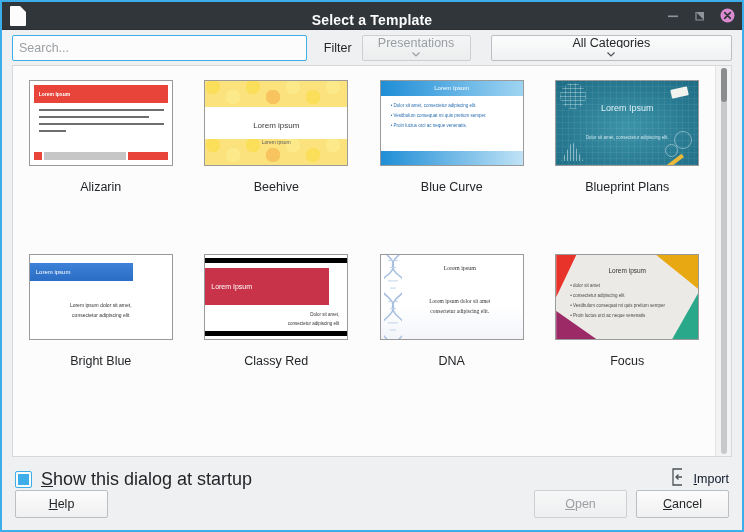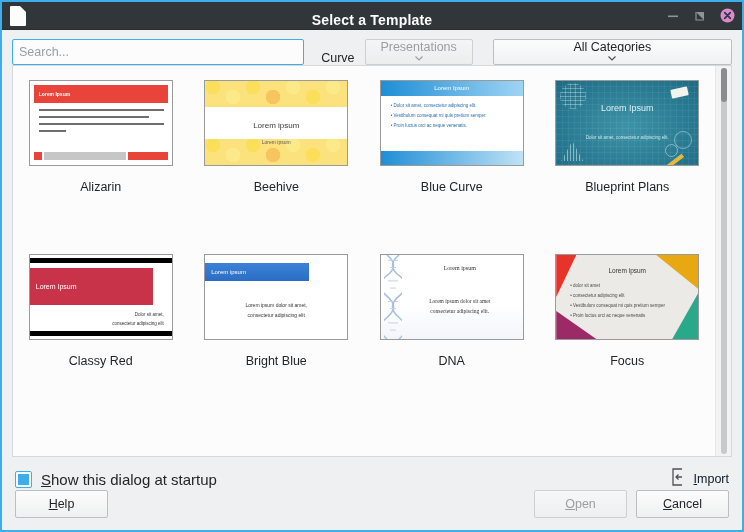--- a/index.html
+++ b/index.html
@@ -70,21 +70,21 @@
     display: flex; align-items: center; justify-content: center;
     cursor: pointer;
   }
   .wbtn svg { display: block; }
 
   
   .toolbar {
     height: 35px;
     flex: 0 0 35px;
     display: flex;
-    align-items: flex-end;
+    align-items: center;
     padding: 0 10px;
     gap: 0;
     background: #eff0f1;
   }
   .search-input {
     width: 298px;
     height: 26px;
     border: 1px solid #3daee9;
     border-radius: 2px;
     background: #fcfcfc;
@@ -327,21 +327,21 @@
   .cbox {
     width: 17px; height: 17px;
     border: 1px solid #3daee9;
     background: #fcfcfc;
     border-radius: 2px;
     display: flex; align-items: center; justify-content: center;
     cursor: pointer;
     flex: 0 0 17px;
   }
   .cbox-inner { width: 11px; height: 11px; background: #3daee9; }
-  .cb-label { margin-left: 9px; font-size: 15px; color: #232629; cursor: pointer; }
+  .cb-label { margin-left: 9px; font-size: 18px; color: #232629; cursor: pointer; }
   .import-wrap {
     margin-left: auto;
     display: flex; align-items: center; gap: 7px;
     cursor: pointer;
   }
   .import-text { font-size: 12.5px; color: #0f172a; }
 
   .bottom-row2 {
     display: flex;
     align-items: flex-end;
@@ -393,21 +393,21 @@
         <svg width="15" height="15" viewBox="0 0 15 15">
             <circle cx="7.5" cy="7.5" r="7" fill="#da8ad0"></circle>
             <path d="M4.7 4.7 L10.3 10.3 M10.3 4.7 L4.7 10.3" stroke="#31363b" stroke-width="1.7" stroke-linecap="round"></path>
           </svg>
       </div>
     </div>
   </div>
 
   <div class="toolbar">
     <input class="search-input" type="text" placeholder="Search..." style="">
-    <span class="filter-label">Curve</span>
+    <span class="filter-label">Filter</span>
     <div class="combo combo-presentations disabled">
       <span class="cb-text">Presentations</span>
       <span class="chev">
         <svg width="12" height="12" viewBox="0 0 12 12">
             <path d="M2.5 4.5 L6 8 L9.5 4.5" fill="none" stroke="#9b9fa3" stroke-width="1.2"></path>
           </svg>
       </span>
     </div>
     <div class="combo combo-categories">
       <span class="cb-text">All Categories</span>
@@ -473,36 +473,36 @@
           <div class="bp-gear bp-g2"></div>
           <div class="bp-pencil"></div>
           <div class="bp-title">Lorem Ipsum</div>
           <div class="bp-sub">Dolor sit amet, consectetur adipiscing elit.</div>
         </div>
         <div class="tname">Blueprint Plans</div>
       </div>
 
       <div class="cell">
         <div class="thumb">
+          <div class="bb-head">Lorem ipsum</div>
+          <div class="bb-body" style="white-space:pre-line">Lorem ipsum dolor sit amet,
+consectetur adipiscing elit</div>
+        </div>
+        <div class="tname">Bright Blue</div>
+      </div>
+
+      <div class="cell">
+        <div class="thumb">
           <div class="cr-bar cr-top"></div>
           <div class="cr-block">Lorem Ipsum</div>
           <div class="cr-sub" style="white-space:pre-line">Dolor sit amet,
 consectetur adipiscing elit</div>
           <div class="cr-bar cr-bot"></div>
         </div>
         <div class="tname">Classy Red</div>
-      </div>
-
-      <div class="cell">
-        <div class="thumb">
-          <div class="bb-head">Lorem ipsum</div>
-          <div class="bb-body" style="white-space:pre-line">Lorem ipsum dolor sit amet,
-consectetur adipiscing elit</div>
-        </div>
-        <div class="tname">Bright Blue</div>
       </div>
 
       <div class="cell">
         <div class="thumb">
           <div class="dna-bg"></div>
           <svg class="dna-helix" viewBox="0 0 18 94" preserveAspectRatio="none">
             <path d="M3 0 Q16 12 3 23 Q-10 34 3 46 Q16 58 3 70 Q-10 82 3 94" fill="none" stroke="#a8c0e0" stroke-width="1.6"></path>
             <path d="M15 0 Q2 12 15 23 Q28 34 15 46 Q2 58 15 70 Q28 82 15 94" fill="none" stroke="#a8c0e0" stroke-width="1.6"></path>
             <g stroke="#bdd0e8" stroke-width="1">
               <line x1="4" y1="6" x2="14" y2="6"></line>

